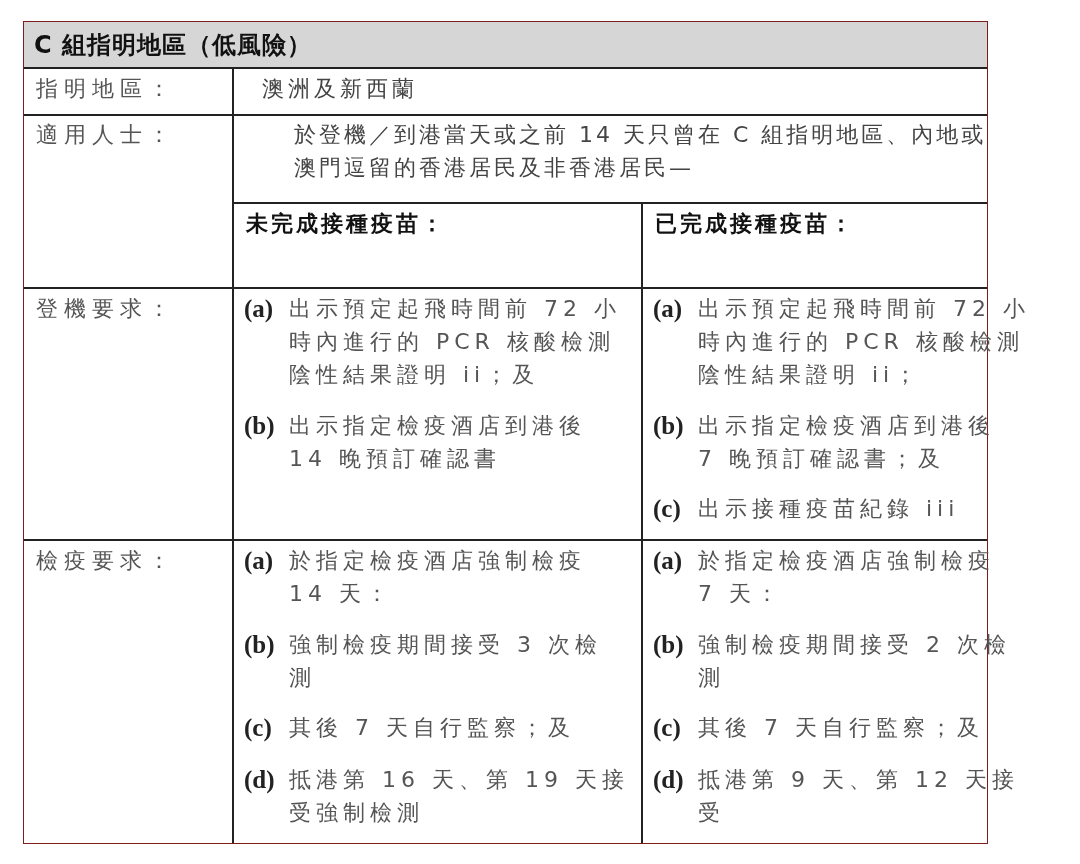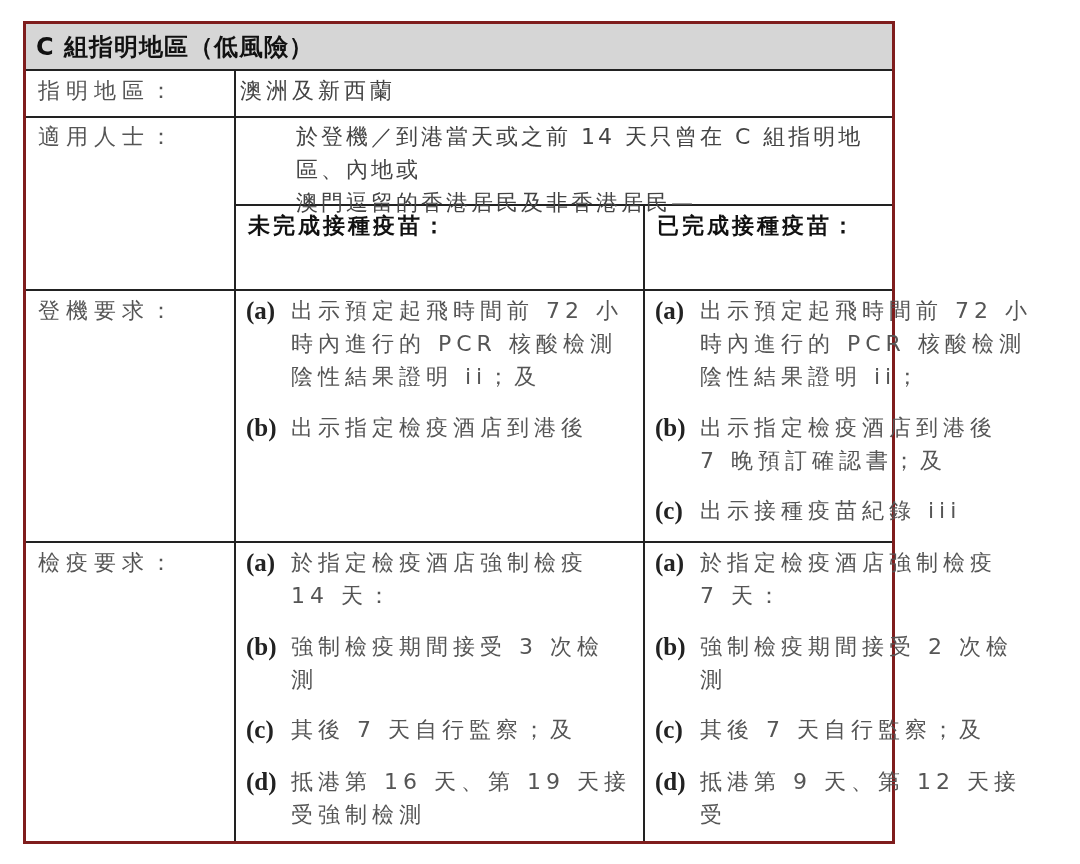--- a/index.html
+++ b/index.html
@@ -1,19 +1,19 @@
 <!DOCTYPE html>
 <html><head>
 <meta charset="utf-8">
 <style>
   html, body { margin: 0; padding: 0; background: #ffffff; }
   body { width: 1080px; height: 864px; position: relative; overflow: hidden;
          font-family: "DejaVu Serif", "Liberation Serif", serif; color: #444; }
-  .tbl { position: absolute; left: 23px; top: 21px; width: 872px; height: 823px;
-         border: 3px solid #7f1d1d; box-sizing: border-box; }
+  .tbl { position: absolute; left: 23px; top: 21px; width: 965px; height: 823px;
+         border: 1px solid #7f1d1d; box-sizing: border-box; }
   .hdr { position: absolute; left: 0; top: 0; right: 0; height: 47px; background: #d6d6d6;
          border-bottom: 2px solid #222; box-sizing: border-box; }
   .hdr-text { position: absolute; left: 10px; top: 7px; font-size: 24px; font-weight: bold;
               color: #111; font-family: "DejaVu Sans", sans-serif; letter-spacing: 1px; }
   .hline { position: absolute; height: 2px; background: #222; }
   .vline { position: absolute; width: 2px; background: #222; }
   .label { position: absolute; left: 12px; font-size: 22px; color: #555; letter-spacing: 6px;
            font-family: Liberation Serif, serif; }
   .cell-text { position: absolute; font-size: 22px; color: #444; letter-spacing: 4px;
                font-family: "DejaVu Sans", sans-serif; line-height: 33px; }
@@ -36,41 +36,42 @@
 
   <div class="hline" style="left:0;right:0;top:92px;"></div>
   <div class="hline" style="left:209px;right:0;top:180px;"></div>
   <div class="hline" style="left:0;right:0;top:265px;"></div>
   <div class="hline" style="left:0;right:0;top:517px;"></div>
 
   <div class="vline" style="left:208px;top:45px;bottom:0;"></div>
   <div class="vline" style="left:617px;top:180px;bottom:0;"></div>
 
   <span class="label" style="top:52px;">指明地區：</span>
-  <span class="cell-text" style="left:214px;top:50px;">澳洲及新西蘭</span>
+  <span class="cell-text" style="left:238px;top:50px;">澳洲及新西蘭</span>
 
   <span class="label" style="top:98px;">適用人士：</span>
   <div class="cell-text" style="left:222px;top:96px;letter-spacing:3px;margin-left:48px;">
     <div>於登機／到港當天或之前 14 天只曾在 C 組指明地區、內地或</div>
     <div>澳門逗留的香港居民及非香港居民—</div>
   </div>
   <span class="subhdr" style="left:222px;top:187px;">未完成接種疫苗：</span>
   <span class="subhdr" style="left:631px;top:187px;">已完成接種疫苗：</span>
 
   <span class="label" style="top:272px;">登機要求：</span>
 
   <div class="item" style="left:220px;top:270px;">
     <span class="mk">(a)</span>
     <span class="tx">出示預定起飛時間前 72 小</span>
     <span class="tx2">時內進行的 PCR 核酸檢測</span>
     <span class="tx2">陰性結果證明 ii；及</span>
   </div>
   <div class="item" style="left:220px;top:387px;">
     <span class="mk">(b)</span>
     <span class="tx">出示指定檢疫酒店到港後</span>
+    <span class="tx2">14 晚預訂確認書</span>
   </div>
 
   <div class="item" style="left:629px;top:270px;">
     <span class="mk">(a)</span>
     <span class="tx">出示預定起飛時間前 72 小</span>
     <span class="tx2">時內進行的 PCR 核酸檢測</span>
     <span class="tx2">陰性結果證明 ii；</span>
   </div>
   <div class="item" style="left:629px;top:387px;">
     <span class="mk">(b)</span>

